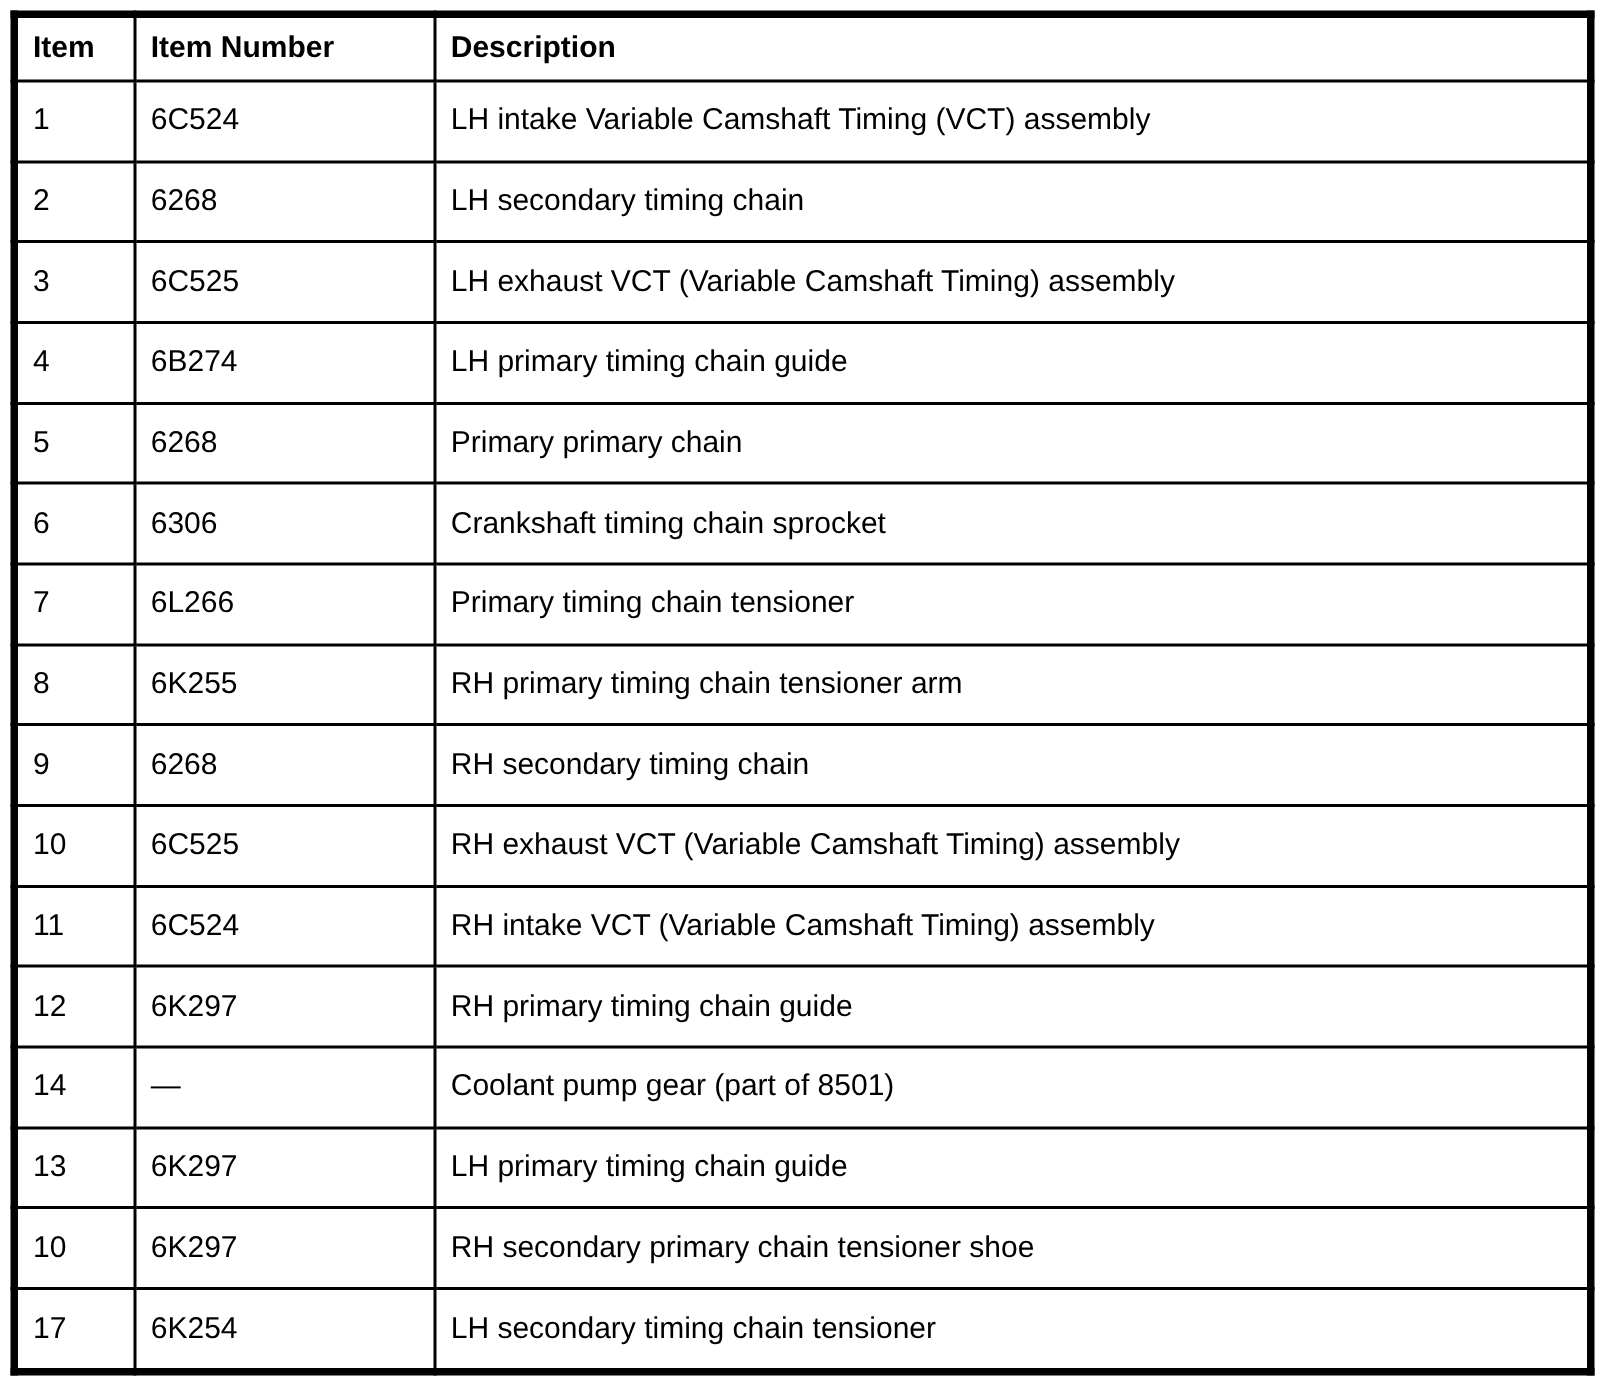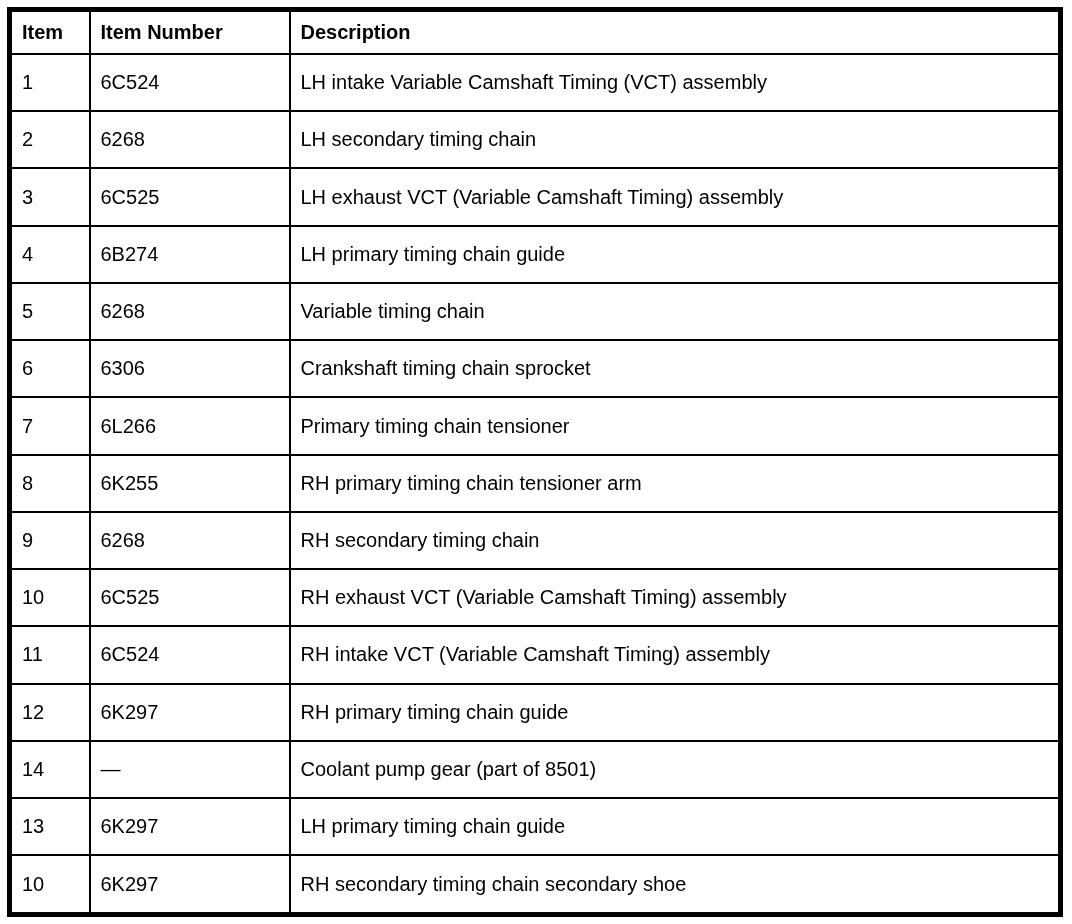--- a/index.html
+++ b/index.html
@@ -94,21 +94,21 @@
             <td>LH exhaust VCT (Variable Camshaft Timing) assembly</td>
           </tr>
           <tr>
             <td>4</td>
             <td>6B274</td>
             <td>LH primary timing chain guide</td>
           </tr>
           <tr>
             <td>5</td>
             <td>6268</td>
-            <td>Variable timing chain</td>
+            <td>Primary primary chain</td>
           </tr>
           <tr>
             <td>6</td>
             <td>6306</td>
             <td>Crankshaft timing chain sprocket</td>
           </tr>
           <tr>
             <td>7</td>
             <td>6L266</td>
             <td>Primary timing chain tensioner</td>
@@ -144,18 +144,23 @@
             <td>Coolant pump gear (part of 8501)</td>
           </tr>
           <tr>
             <td>13</td>
             <td>6K297</td>
             <td>LH primary timing chain guide</td>
           </tr>
           <tr>
             <td>10</td>
             <td>6K297</td>
-            <td>RH secondary timing chain secondary shoe</td>
+            <td>RH secondary primary chain tensioner shoe</td>
+          </tr>
+          <tr>
+            <td>17</td>
+            <td>6K254</td>
+            <td>LH secondary timing chain tensioner</td>
           </tr>
         </tbody>
     </table>
   </div>
 </div>
 
 </body></html>

